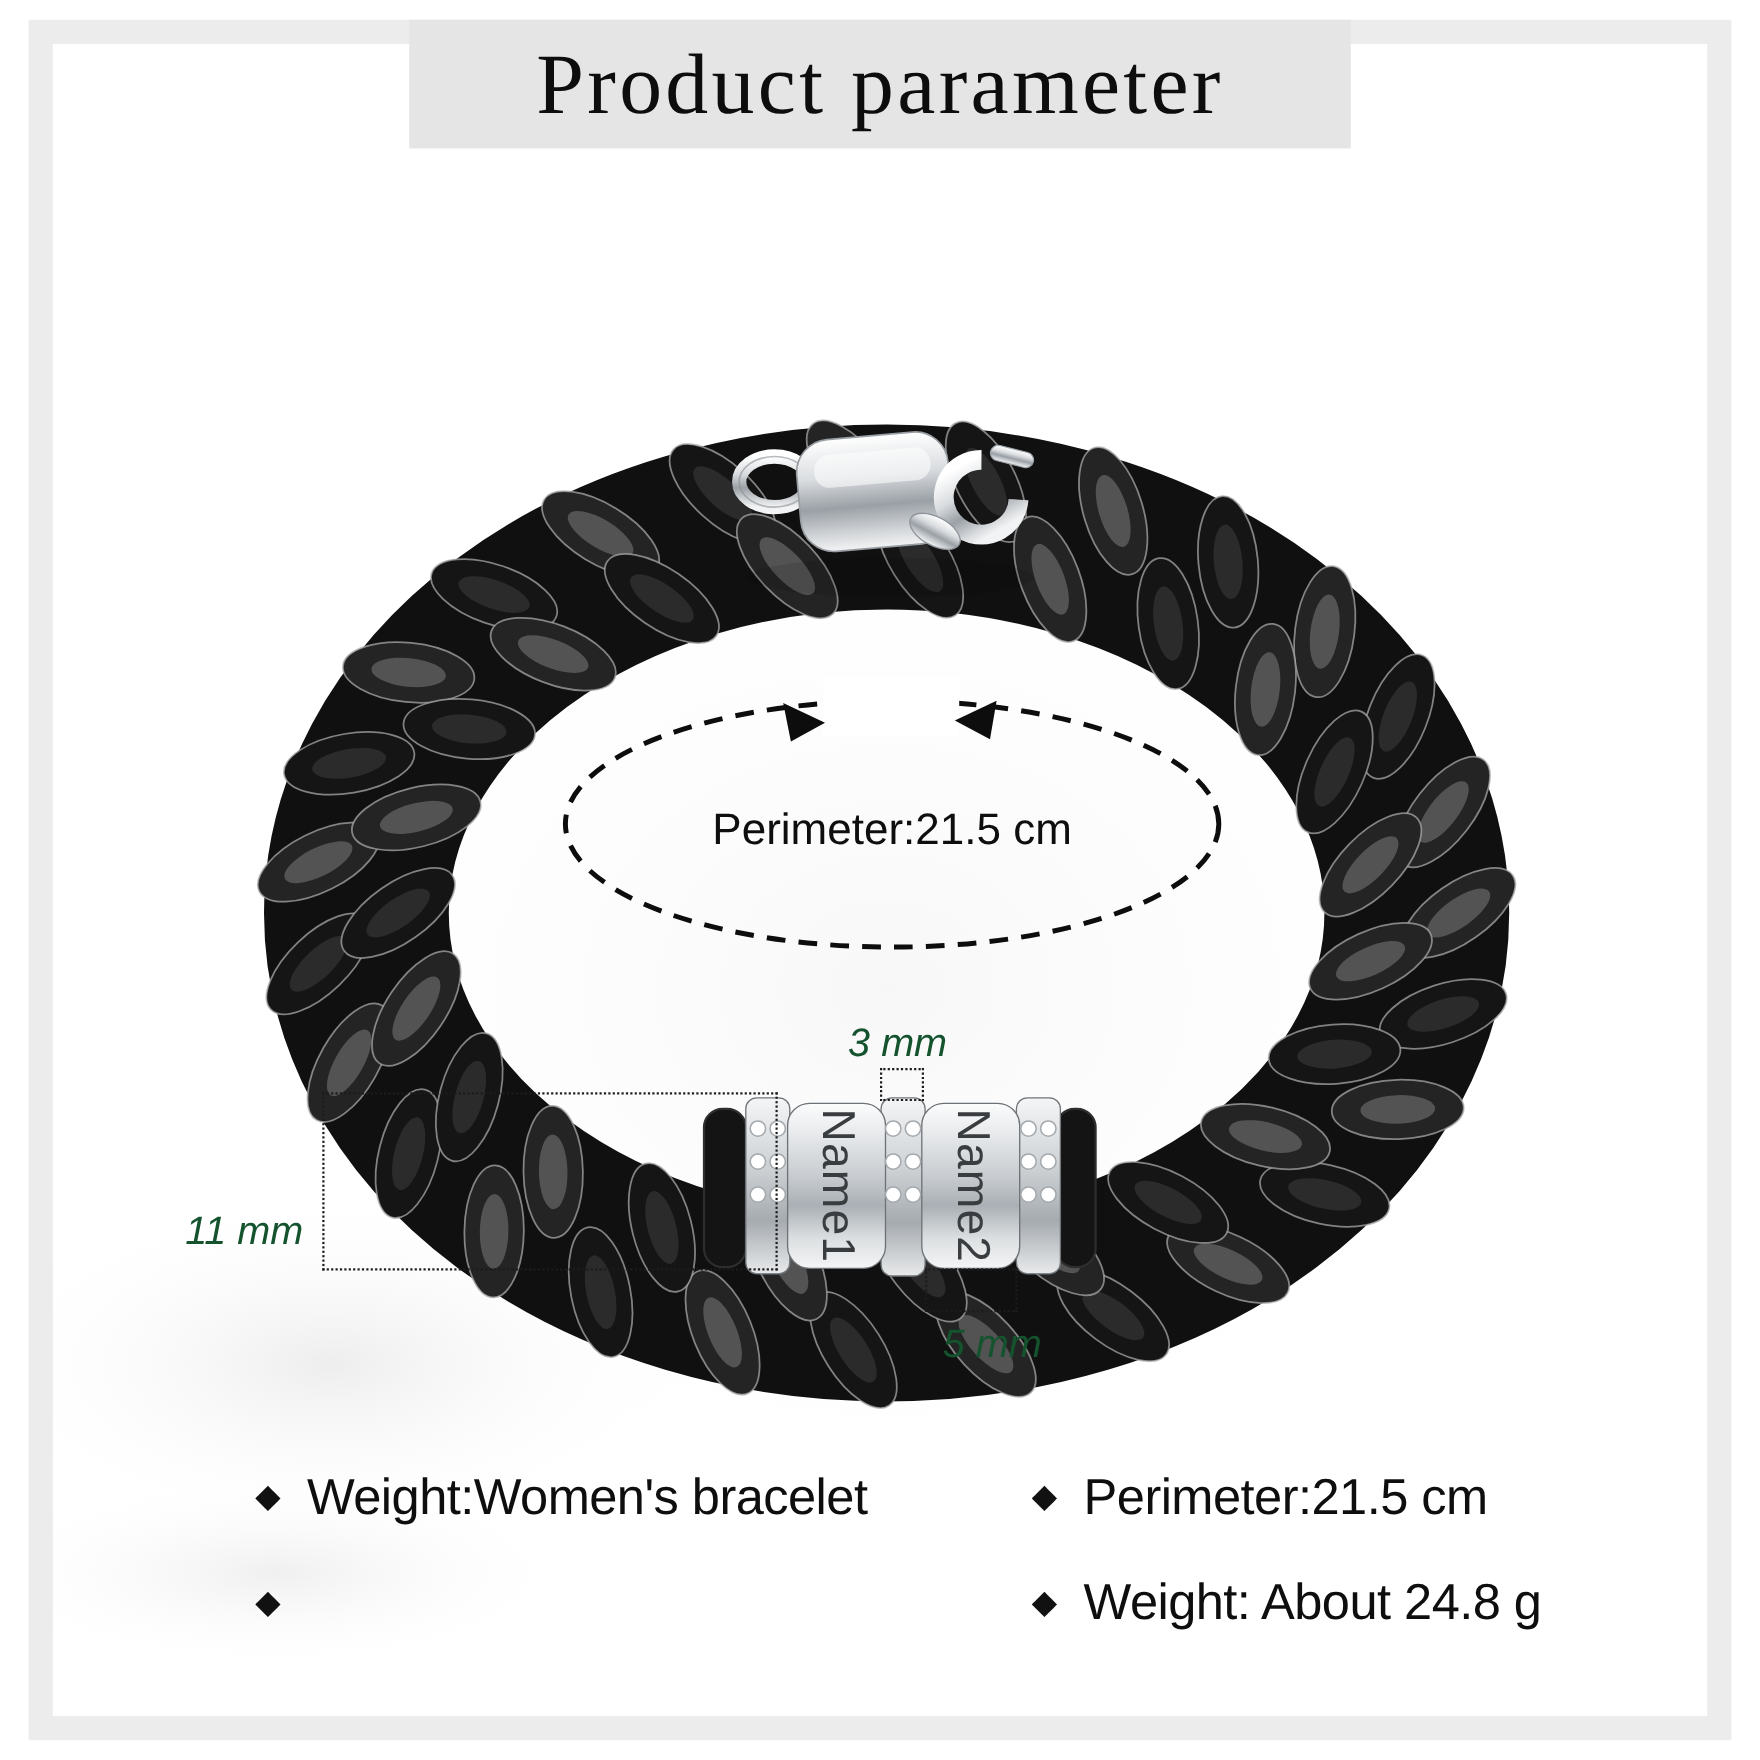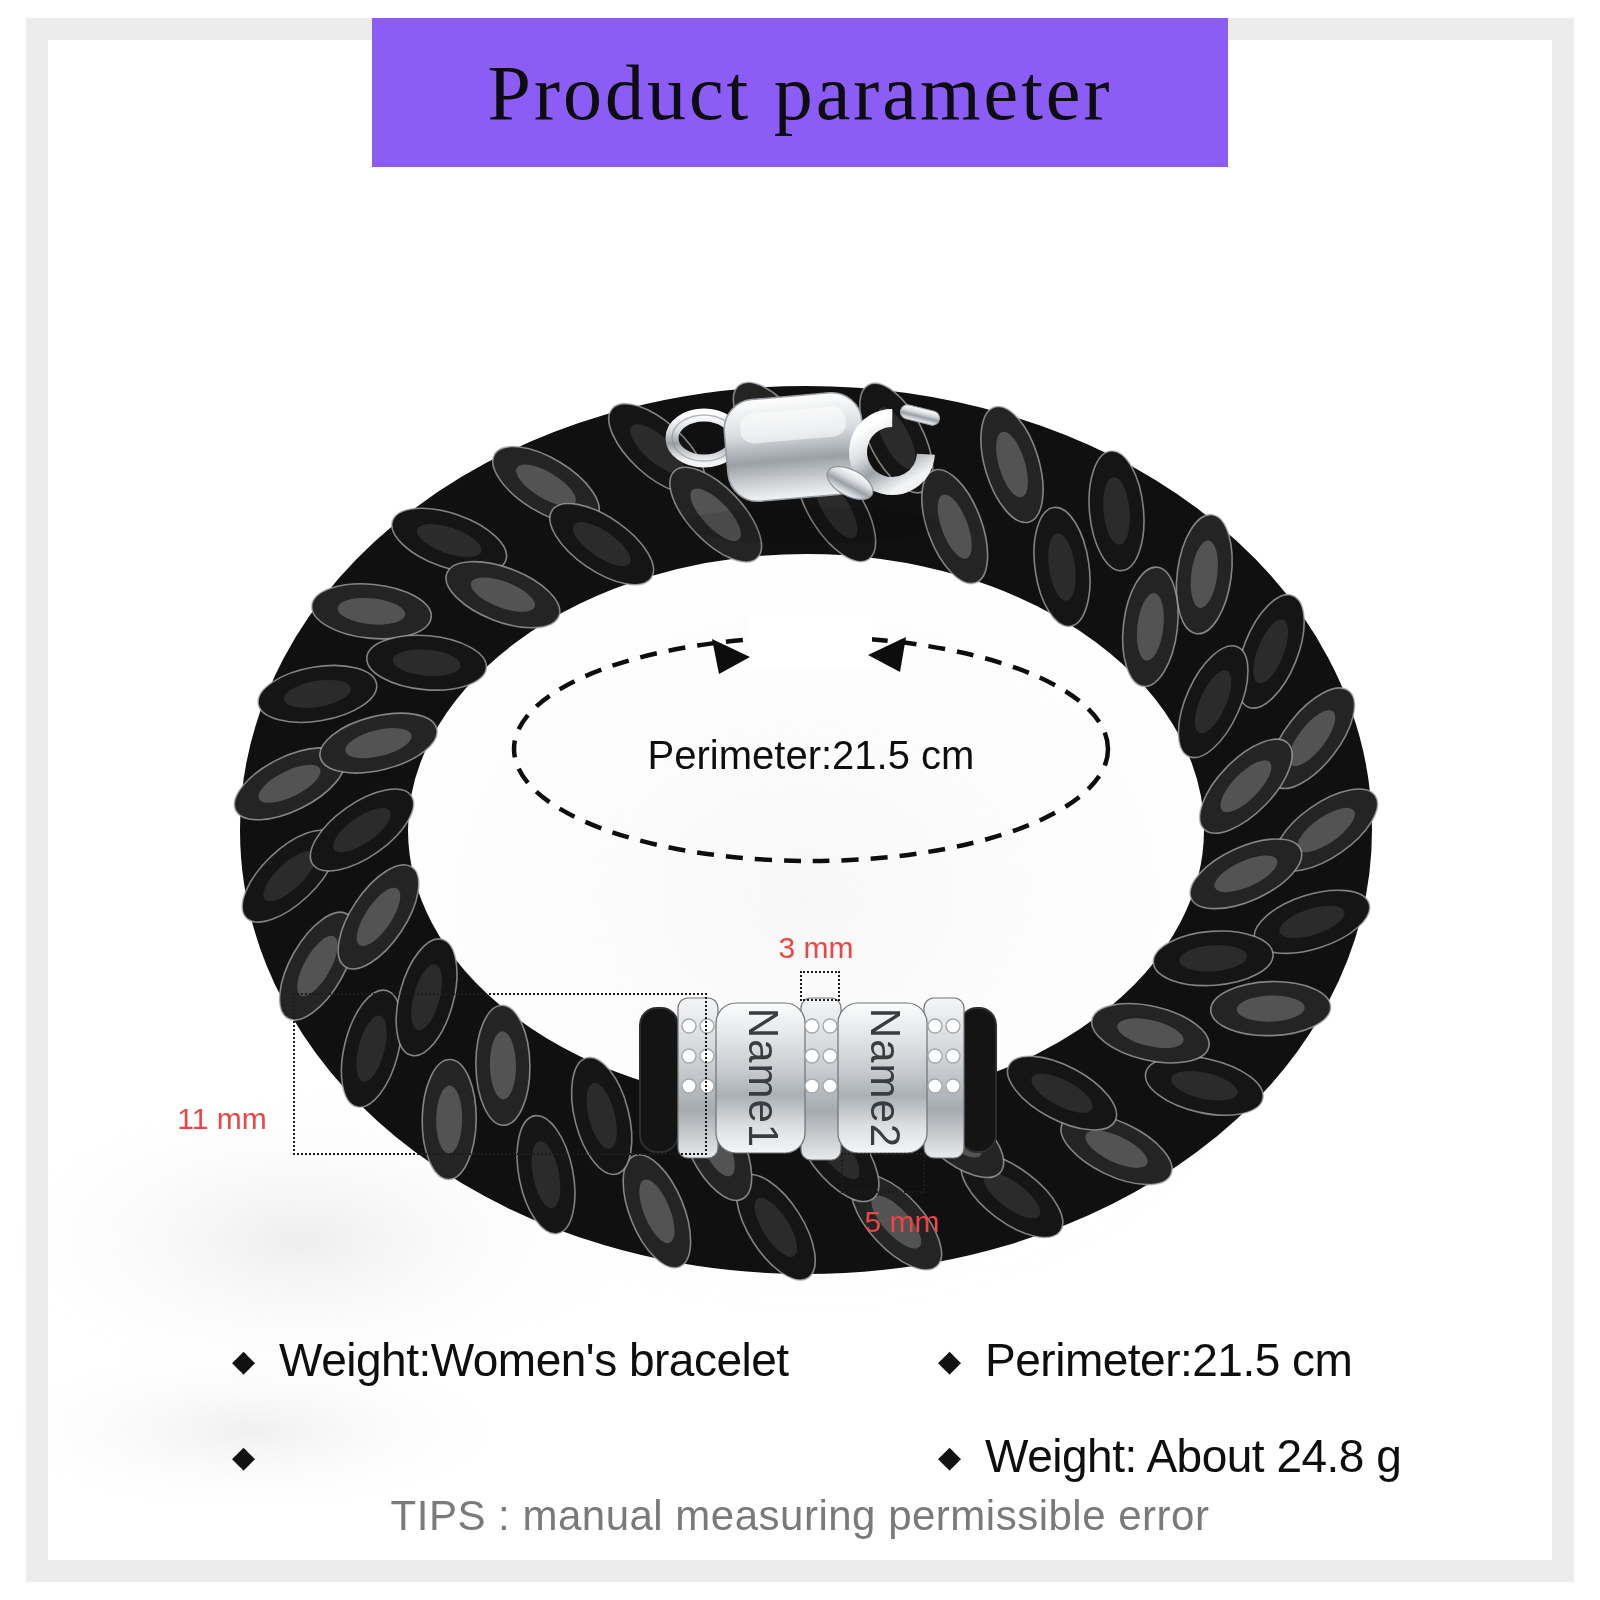--- a/index.html
+++ b/index.html
@@ -1,26 +1,26 @@
 <!DOCTYPE html>
 <html><head>
 <meta charset="utf-8">
 <style>
   html,body{margin:0;padding:0;background:#fff;}
   .page{position:relative;width:1600px;height:1600px;background:#ffffff;overflow:hidden;
         font-family:"Liberation Sans","DejaVu Sans",sans-serif;color:#111;}
   .frame{position:absolute;left:26px;top:18px;width:1548px;height:1564px;
          border:22px solid #ececec;box-sizing:border-box;pointer-events:none;}
-  .title-box{position:absolute;left:372px;top:18px;width:856px;height:149px;background:#8b5cf6;
+  .title-box{position:absolute;left:372px;top:18px;width:856px;height:117px;background:#e5e5e5;
              display:flex;align-items:center;justify-content:center;}
   .title-box h1{margin:0;font-family:"Liberation Serif","DejaVu Serif",serif;font-weight:500;
                 font-size:78px;letter-spacing:3px;color:#0d0d0d;}
   svg.photo{position:absolute;left:0;top:0;}
-  .label{position:absolute;transform:translate(-50%,-50%);font-size:30px;font-weight:400;
-         color:#ef4444;white-space:nowrap;letter-spacing:0px;}
+  .label{position:absolute;transform:translate(-50%,-50%);font-size:36px;font-weight:400;
+         color:#14532d;white-space:nowrap;letter-spacing:0px;font-style:italic;}
   .perimeter{position:absolute;transform:translate(-50%,-50%);font-size:40px;color:#0e0e0e;white-space:nowrap;}
   .dotbox{position:absolute;border:2.5px dotted #1c1c1c;box-sizing:border-box;background:transparent;}
   .spec-row{position:absolute;display:flex;align-items:center;gap:24px;height:56px;}
   .spec-row .bullet{font-size:30px;line-height:1;color:#111;transform:translateY(1px);}
   .spec-row .spec-text{font-size:46px;letter-spacing:-0.5px;color:#0e0e0e;white-space:nowrap;}
   .tips{position:absolute;left:0;top:1492px;width:1600px;text-align:center;
         font-size:42px;color:#7a7a7a;letter-spacing:0.5px;}
 </style>
 </head>
 <body>
@@ -264,14 +264,13 @@
   </div>
   <div class="spec-row" style="left:938px;top:1332px;">
     <span class="bullet">◆</span>
     <span class="spec-text">Perimeter:21.5 cm</span>
   </div>
   <div class="spec-row" style="left:938px;top:1428px;">
     <span class="bullet">◆</span>
     <span class="spec-text">Weight: About 24.8 g</span>
   </div>
 
-  <div class="tips">TIPS : manual measuring permissible error</div>
 </div>
 
 </body></html>

